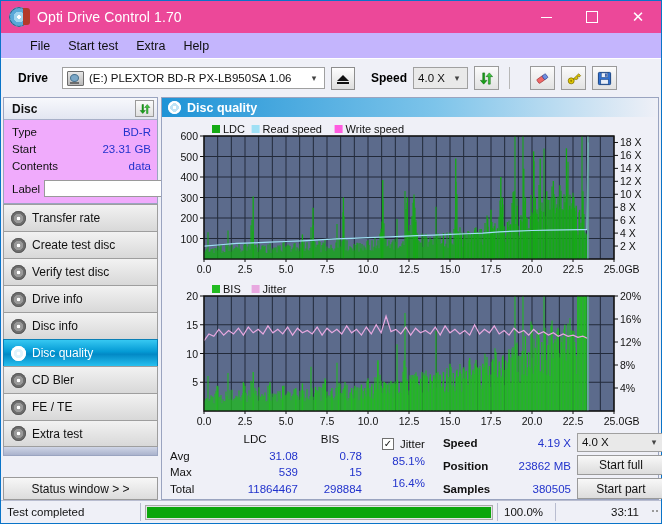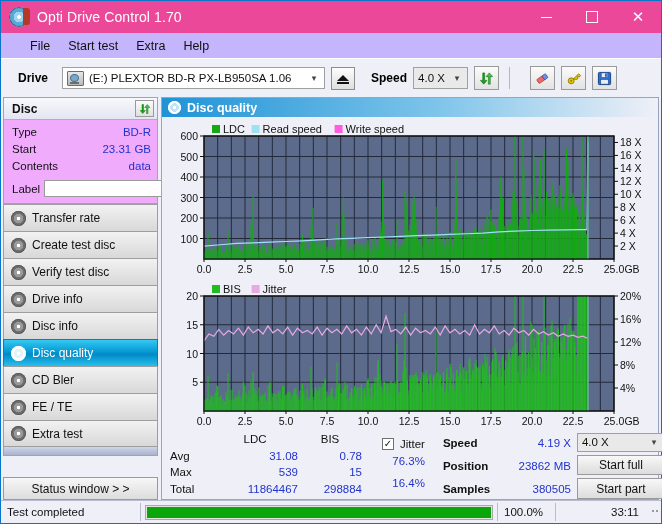--- a/index.html
+++ b/index.html
@@ -1512,21 +1512,21 @@
           <div class="sl">Total</div>
           <div class="sv">11864467</div>
           <div class="sv">298884</div>
         </div>
 
         <div class="jitter-col">
           <div class="jit-head">
             <span class="chk">✓</span>
             <span>Jitter</span>
           </div>
-          <div class="jit-v">76.3%</div>
+          <div class="jit-v">85.1%</div>
           <div class="jit-v">16.4%</div>
         </div>
 
         <div class="right-stats">
           <div class="rk">Speed</div>
           <div class="rv">4.19 X</div>
           <div class="rk">Position</div>
           <div class="rv">23862 MB</div>
           <div class="rk">Samples</div>
           <div class="rv">380505</div>

